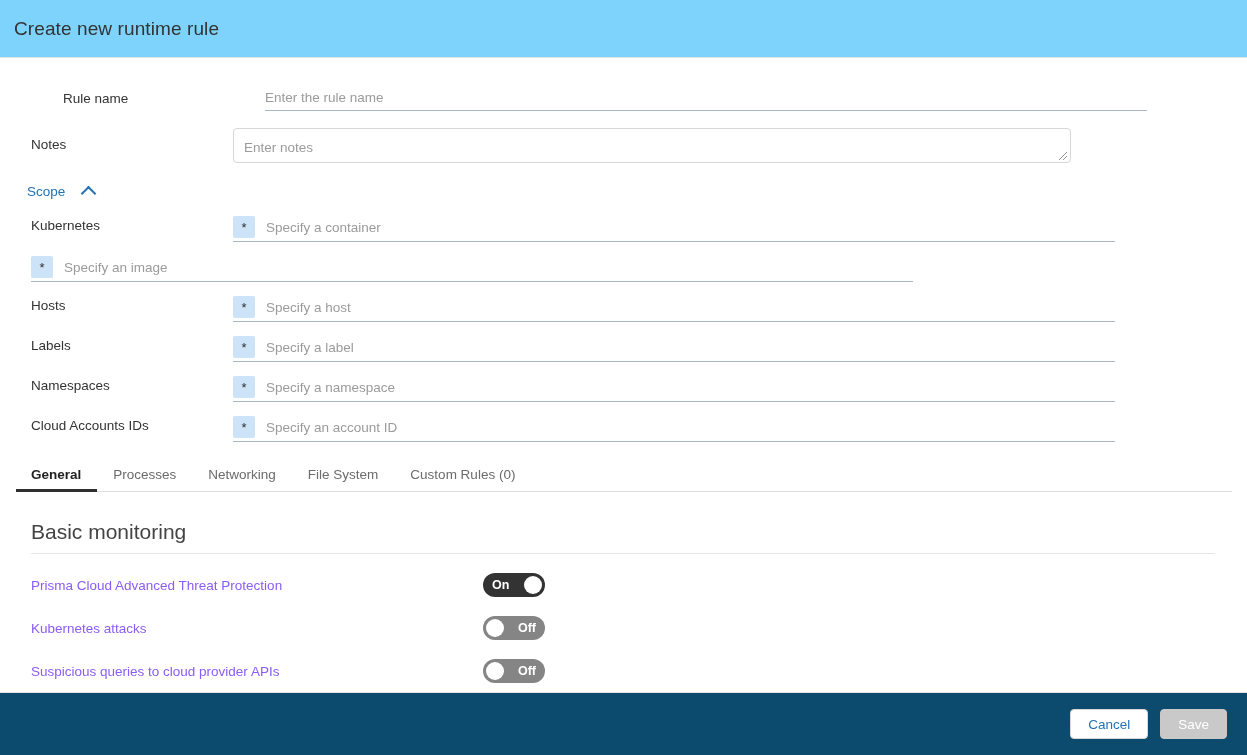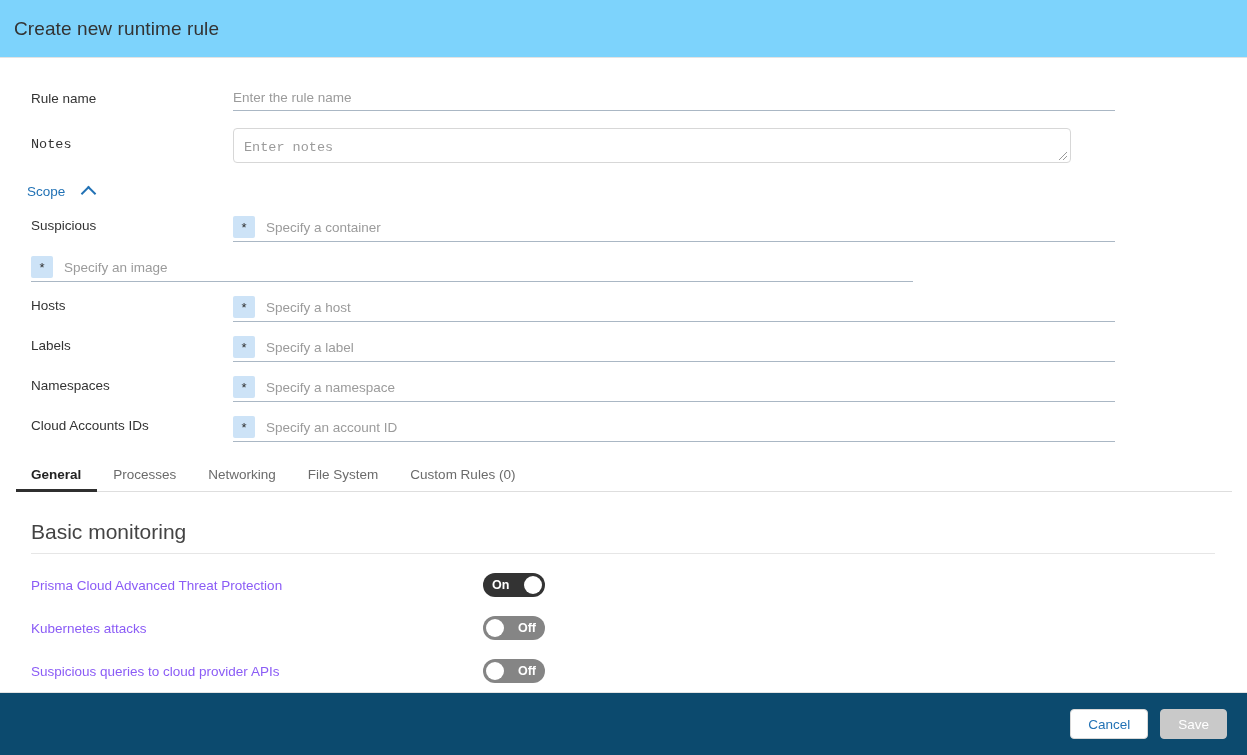--- a/index.html
+++ b/index.html
@@ -62,22 +62,22 @@
     align-items: center;
     box-sizing: border-box;
   }
   .field-placeholder {
     color: #9b9b9b;
     font-size: 13.5px;
   }
 
   
   .row-rulename { margin-top: 26px; }
-  .row-rulename .form-label { padding-top: 7px; }
-  .row-notes { margin-top: 17px; font-family: Liberation Mono, monospace; }
+  .row-rulename .form-label { padding-top: 7px; margin-left: 32px; }
+  .row-notes { margin-top: 17px; }
   .row-notes .form-label { padding-top: 9px; }
 
   
   .notes-area {
     width: 838px;
     height: 35px;
     border: 1px solid #d7d7d7;
     border-radius: 4px;
     background: #ffffff;
     box-sizing: border-box;
@@ -317,21 +317,21 @@
   
   <div class="scope-link">
     <span>Scope</span>
     <span class="chevron-up"></span>
   </div>
 
   
   <div class="scope-rows">
 
     <div class="form-row scope-row">
-      <div class="form-label">Suspicious</div>
+      <div class="form-label">Kubernetes</div>
       <div class="form-control">
         <div class="chip-field">
           <span class="wildcard-chip">*</span>
           <span class="field-placeholder">Specify a container</span>
         </div>
       </div>
     </div>
 
     <div class="form-row scope-row">
       <div class="form-control">

